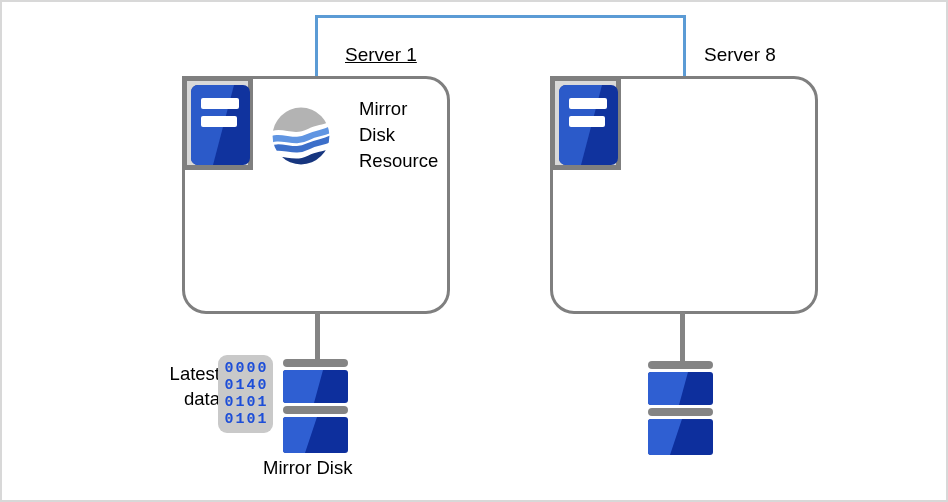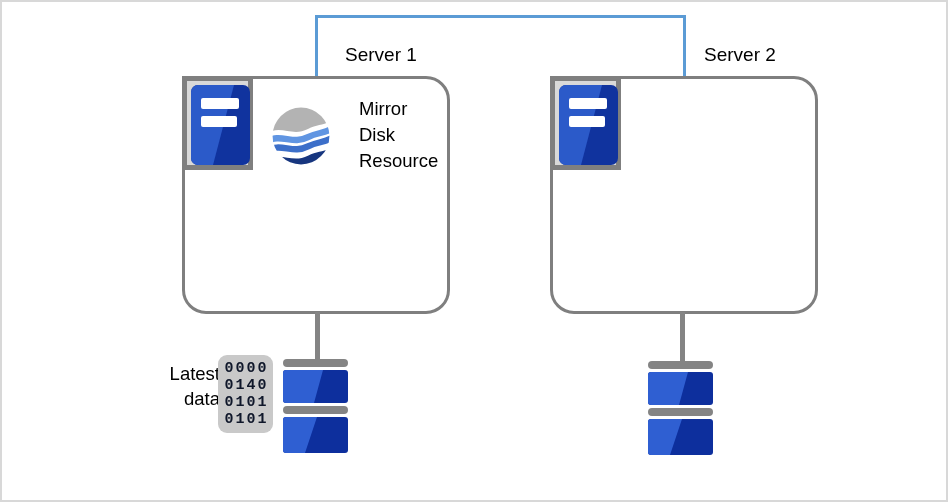--- a/index.html
+++ b/index.html
@@ -34,34 +34,34 @@
   .disk-bar{position:absolute;left:0;width:65px;height:8px;background:#848484;border-radius:4px;}
   .disk-stack svg{position:absolute;left:0;}
   
   .binary-box{
     position:absolute;left:218px;top:355px;width:55px;height:78px;
     background:#c9c9c9;border-radius:9px;
     display:flex;flex-direction:column;justify-content:center;align-items:center;
   }
   .binary-row{
     font-family:"Liberation Mono",monospace;font-weight:700;font-size:15px;
-    line-height:17px;letter-spacing:2px;color:#0f172a;text-indent:2px;
+    line-height:17px;letter-spacing:2px;color:#1d4ed8;text-indent:2px;
   }
 </style>
 </head>
 <body>
 
 <div class="canvas">
 
   <div class="link-seg" style="left:315px;top:15px;width:3px;height:62px;"></div>
   <div class="link-seg" style="left:315px;top:15px;width:371px;height:3px;"></div>
   <div class="link-seg" style="left:683px;top:15px;width:3px;height:62px;"></div>
 
-  <div class="server-label" style="left:345px;top:44px;">Server 1</div>
-  <div class="server-label" style="left:704px;top:44px;">Server 2</div>
+  <div class="server-label" style="left:345px;top:44px;text-decoration:underline;">Server 1</div>
+  <div class="server-label" style="left:704px;top:44px;">Server 8</div>
 
   <div class="server-box" style="left:182px;top:76px;"></div>
 
   <div class="server-box" style="left:550px;top:76px;"></div>
 
   <div class="icon-plate" style="left:182px;top:76px;">
     <span>
       <svg width="59" height="80" viewBox="0 0 59 80">
         <defs>
             <clipPath id="t1">
@@ -176,15 +176,16 @@
   <div class="latest-label" style="left:124px;top:361px;">Latest
 data</div>
 
   <div class="binary-box">
     <div class="binary-row">0000</div>
     <div class="binary-row">0140</div>
     <div class="binary-row">0101</div>
     <div class="binary-row">0101</div>
   </div>
 
+  <div class="mirror-disk-label" style="left:263px;top:457px;">Mirror Disk</div>
 
   <div class="frame"></div>
 </div>
 
 </body></html>

